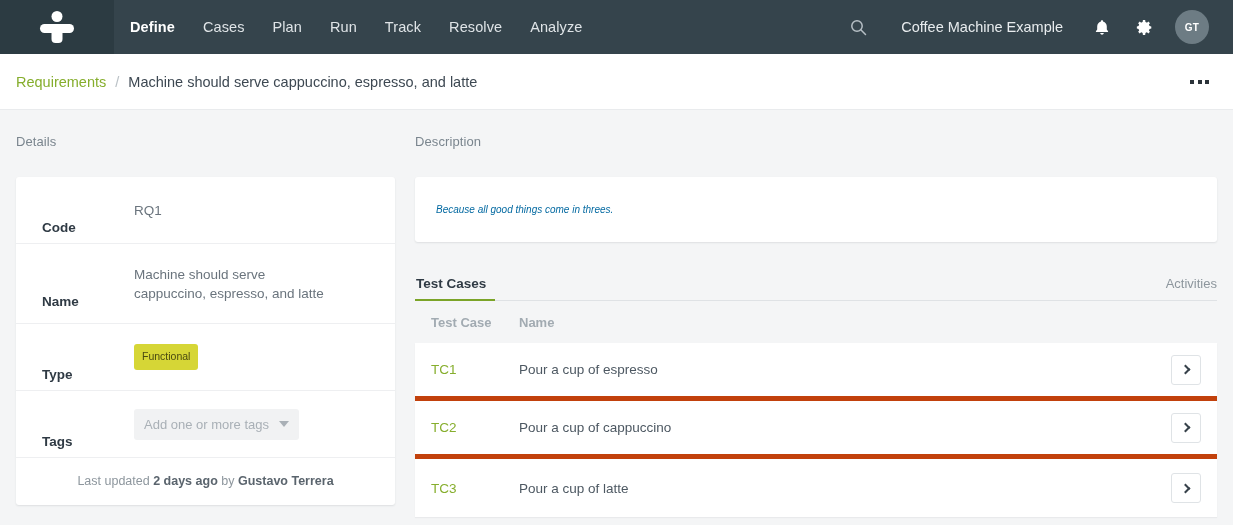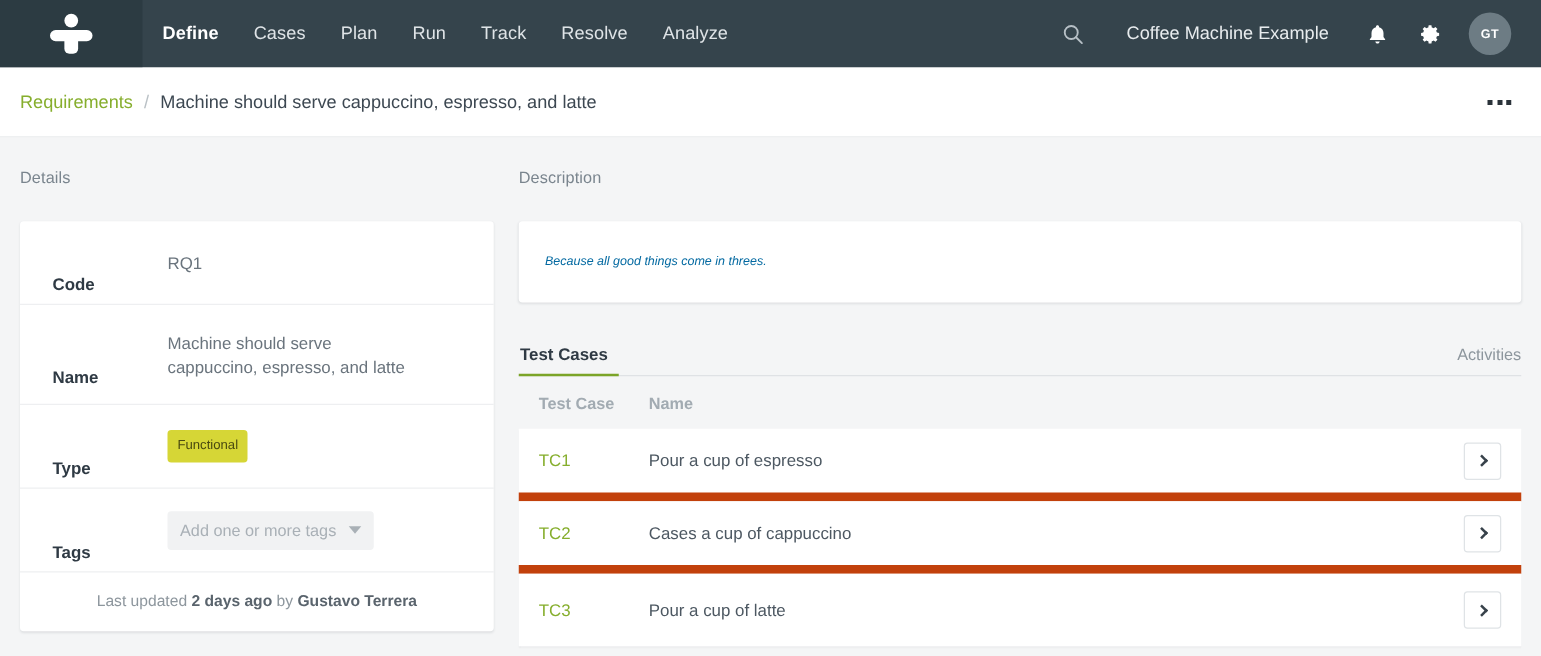--- a/index.html
+++ b/index.html
@@ -300,21 +300,21 @@
     font-weight: bold;
   }
   .th.c1 { width: 88px; flex: 0 0 88px; }
   .th.c2 { flex: 1; }
   .tbl-row {
     display: flex;
     align-items: center;
     height: 58px;
     background: #ffffff;
     padding: 0 16px;
-    border-bottom: 7px solid #c2410c;
+    border-bottom: 5px solid #c2410c;
     box-shadow: 0 1px 1px rgba(30,40,50,.05);
   }
   .tbl-row:last-child { border-bottom: none; }
   .td-code {
     width: 88px; flex: 0 0 88px;
     font-size: 13.5px;
     color: #86ae2d;
     cursor: pointer;
   }
   .td-name {
@@ -478,21 +478,21 @@
     <div>
       <div class="tbl-row">
         <div class="td-code">TC1</div>
         <div class="td-name">Pour a cup of espresso</div>
         <div class="row-btn">
             <span class="chev"></span>
           </div>
       </div>
       <div class="tbl-row">
         <div class="td-code">TC2</div>
-        <div class="td-name">Cases a cup of cappuccino</div>
+        <div class="td-name">Pour a cup of cappuccino</div>
         <div class="row-btn">
             <span class="chev"></span>
           </div>
       </div>
       <div class="tbl-row">
         <div class="td-code">TC3</div>
         <div class="td-name">Pour a cup of latte</div>
         <div class="row-btn">
             <span class="chev"></span>
           </div>

